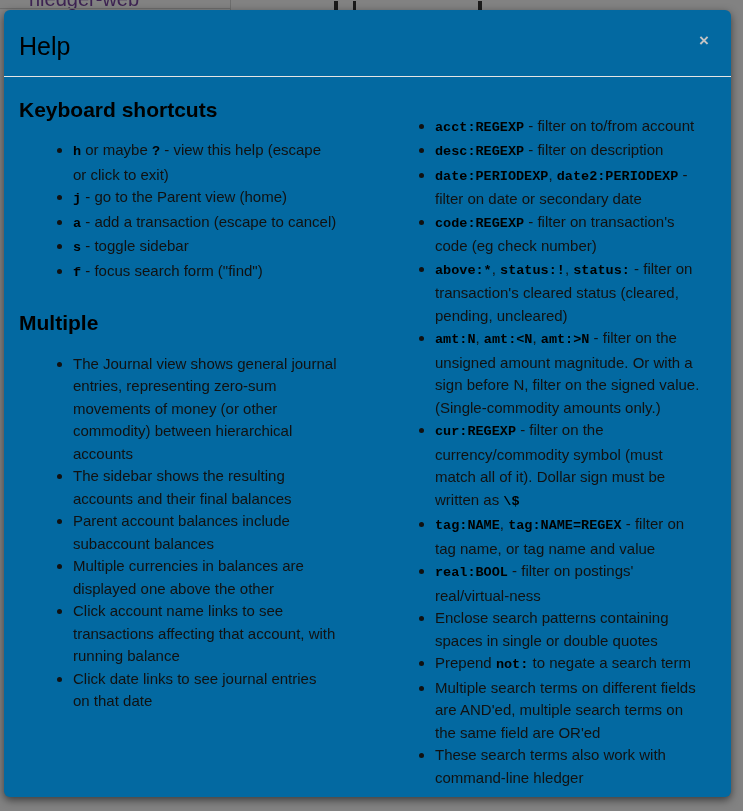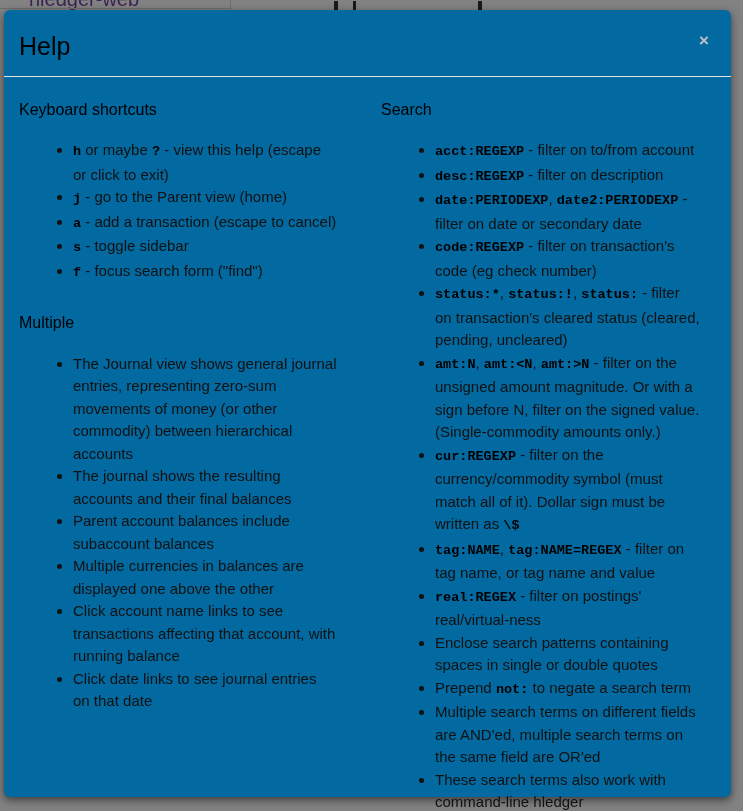--- a/index.html
+++ b/index.html
@@ -71,21 +71,21 @@
     display: flex;
     padding: 22px 15px 28px 15px;
     box-sizing: border-box;
     font-size: 15px;
     line-height: 22.5px;
   }
   .col-left  { width: 362px; box-sizing: border-box; padding-right: 28px; }
   .col-right { width: 335px; box-sizing: border-box; }
   .section-heading {
     margin: 0 0 18px 0;
-    font-size: 16px; font-weight: 400;
+    font-size: 21px; font-weight: 700;
     color: #000;
   }
   .section + .section .section-heading { margin-top: 28px; }
   ul.help-list {
     margin: 16px; padding: 0 0 0 38px;
     list-style: disc outside;
   }
   ul.help-list li { margin: 0; padding: 0; }
   code {
     font-family: "Liberation Mono", "DejaVu Sans Mono", monospace;
@@ -123,41 +123,40 @@
             <li><code>j</code><span> - go to the Parent view (home)</span></li>
             <li><code>a</code><span> - add a transaction (escape to cancel)</span></li>
             <li><code>s</code><span> - toggle sidebar</span></li>
             <li><code>f</code><span> - focus search form ("find")</span></li>
           </ul>
       </div>
       <div class="section">
         <h2 class="section-heading">Multiple</h2>
         <ul class="help-list">
             <li><span>The Journal view shows general journal entries, representing zero-sum movements of money (or other commodity) between hierarchical accounts</span></li>
-            <li><span>The journal shows the resulting accounts and their final balances</span></li>
+            <li><span>The sidebar shows the resulting accounts and their final balances</span></li>
             <li><span>Parent account balances include subaccount balances</span></li>
             <li><span>Multiple currencies in balances are displayed one above the other</span></li>
             <li><span>Click account name links to see transactions affecting that account, with running balance</span></li>
             <li><span>Click date links to see journal entries on that date</span></li>
           </ul>
       </div>
     </div>
     <div class="col-right">
       <div class="section">
-        <h2 class="section-heading">Search</h2>
         <ul class="help-list">
             <li><code>acct:REGEXP</code><span> - filter on to/from account</span></li>
             <li><code>desc:REGEXP</code><span> - filter on description</span></li>
             <li><code>date:PERIODEXP</code><span>, </span><code>date2:PERIODEXP</code><span> - filter on date or secondary date</span></li>
             <li><code>code:REGEXP</code><span> - filter on transaction's code (eg check number)</span></li>
-            <li><code>status:*</code><span>, </span><code>status:!</code><span>, </span><code>status:</code><span> - filter on transaction's cleared status (cleared, pending, uncleared)</span></li>
+            <li><code>above:*</code><span>, </span><code>status:!</code><span>, </span><code>status:</code><span> - filter on transaction's cleared status (cleared, pending, uncleared)</span></li>
             <li><code>amt:N</code><span>, </span><code>amt:&lt;N</code><span>, </span><code>amt:&gt;N</code><span> - filter on the unsigned amount magnitude. Or with a sign before N, filter on the signed value. (Single-commodity amounts only.)</span></li>
             <li><code>cur:REGEXP</code><span> - filter on the currency/commodity symbol (must match all of it). Dollar sign must be written as </span><code>\$</code></li>
             <li><code>tag:NAME</code><span>, </span><code>tag:NAME=REGEX</code><span> - filter on tag name, or tag name and value</span></li>
-            <li><code>real:REGEX</code><span> - filter on postings' real/virtual-ness</span></li>
+            <li><code>real:BOOL</code><span> - filter on postings' real/virtual-ness</span></li>
             <li><span>Enclose search patterns containing spaces in single or double quotes</span></li>
             <li><span>Prepend </span><code>not:</code><span> to negate a search term</span></li>
             <li><span>Multiple search terms on different fields are AND'ed, multiple search terms on the same field are OR'ed</span></li>
             <li><span>These search terms also work with command-line hledger</span></li>
           </ul>
       </div>
     </div>
   </div>
 </div>
 

